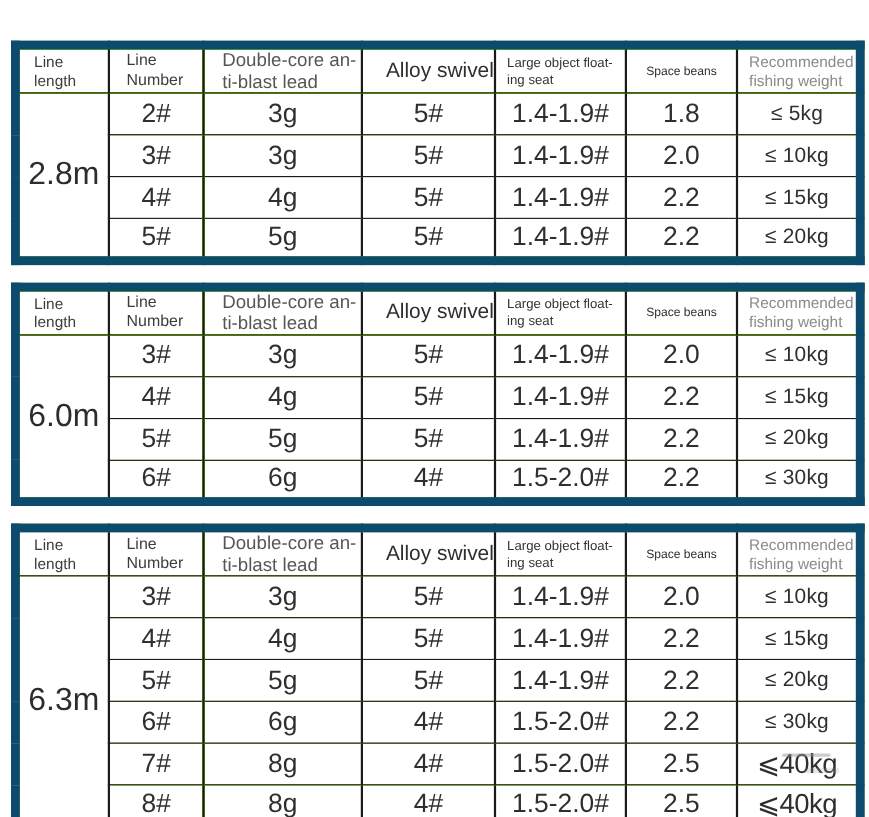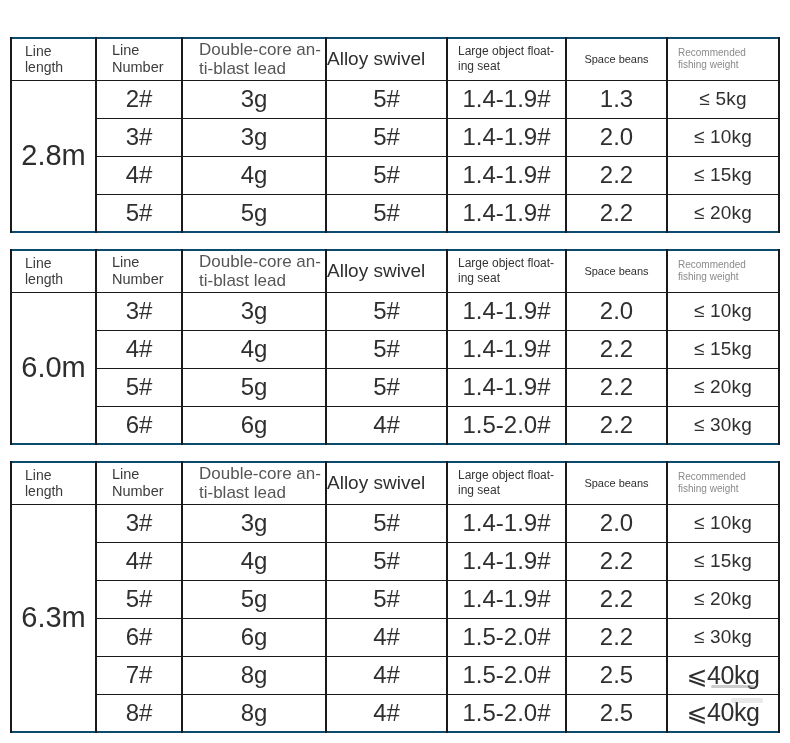--- a/index.html
+++ b/index.html
@@ -16,21 +16,21 @@
     box-sizing: border-box;
     padding: 37px 10px 0 10px;
     overflow: hidden;
   }
   table.spec-table {
     border-collapse: collapse;
     table-layout: fixed;
     width: 768px;
     background: #84cc16;
     margin: 0 0 16px 0;
-    border: 2px solid #0c4a6e;
+    border: 8px solid #0c4a6e;
   }
   table.spec-table th,
   table.spec-table td {
     border: 1px solid #1a1a1a;
     border-left-width: 2px;
     border-right-width: 2px;
     padding: 0;
     overflow: hidden;
     background: #ffffff;
   }
@@ -39,28 +39,28 @@
 
   th { font-weight: normal; vertical-align: middle; }
   th .hdr { display: block; white-space: pre-line; }
 
   .h-length  { text-align: left; }
   .h-length .hdr { font-size: 14px; line-height: 1.18; color: #3c3c3c; padding-left: 13px; }
   .h-number  { text-align: left; }
   .h-number .hdr { font-size: 14.5px; line-height: 1.18; color: #3c3c3c; padding-left: 15px; }
   .h-lead    { text-align: left; }
   .h-lead .hdr { font-size: 17px; line-height: 1.15; color: #565656; padding-left: 16px; }
-  .h-swivel  { text-align: left; }
+  .h-swivel  { text-align: right; }
   .h-swivel .hdr { font-size: 19px; color: #2f2f2f; }
   .h-seat    { text-align: left; }
   .h-seat .hdr { font-size: 12px; line-height: 1.25; color: #333333; padding-left: 10px; }
   .h-beans   { text-align: center; }
   .h-beans .hdr { font-size: 11px; color: #2f2f2f; }
   .h-weight  { text-align: left; }
-  .h-weight .hdr { font-size: 10px; line-height: 1.2; color: #8a8a8a; padding-left: 10px; }
+  .h-weight .hdr { font-size: 14px; line-height: 1.2; color: #8a8a8a; padding-left: 10px; }
 
   td {
     text-align: center;
     vertical-align: middle;
     font-size: 24px;
     color: #2f2f2f;
   }
   td.length-cell {
     font-size: 29px;
     color: #2d2d2d;
@@ -122,21 +122,21 @@
             </th>
           </tr>
         </thead>
         <tbody>
           <tr>
             <td class="length-cell" rowspan="4">2.8m</td>
             <td>2#</td>
             <td>3g</td>
             <td>5#</td>
             <td>1.4-1.9#</td>
-            <td>1.3</td>
+            <td>1.8</td>
             <td class="weight-cell">≤ 5kg</td>
           </tr>
           <tr>
             <td>3#</td>
             <td>3g</td>
             <td>5#</td>
             <td>1.4-1.9#</td>
             <td>2.0</td>
             <td class="weight-cell">≤ 10kg</td>
           </tr>

